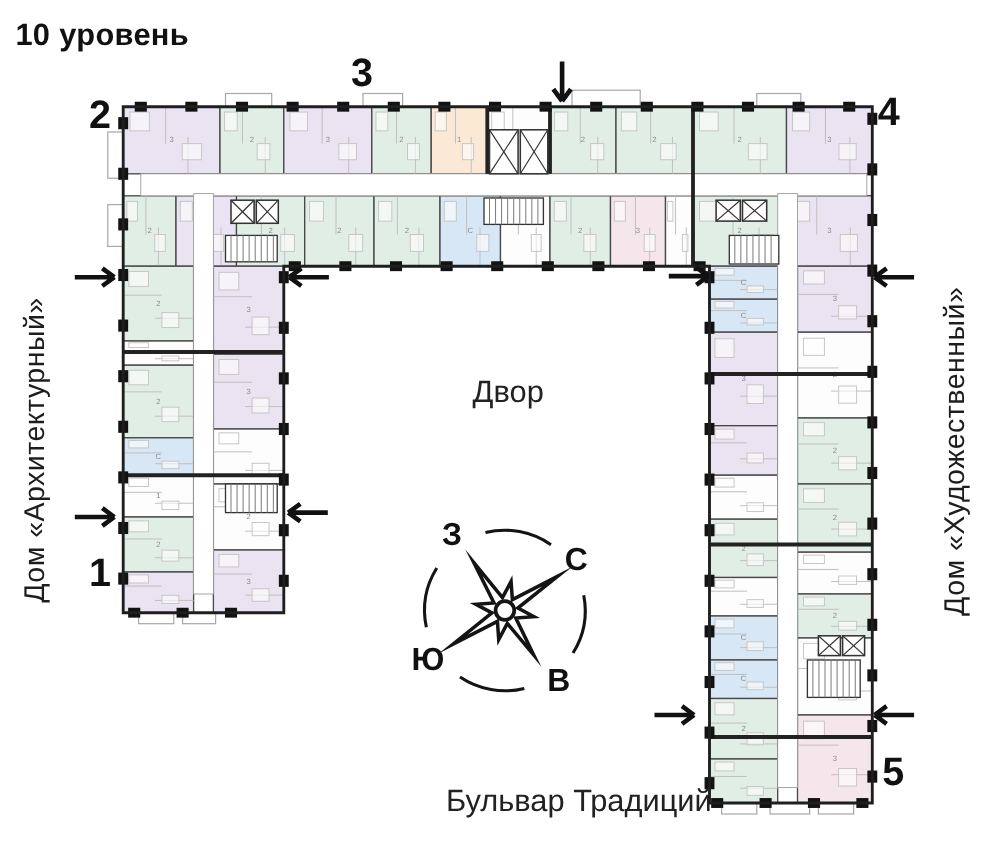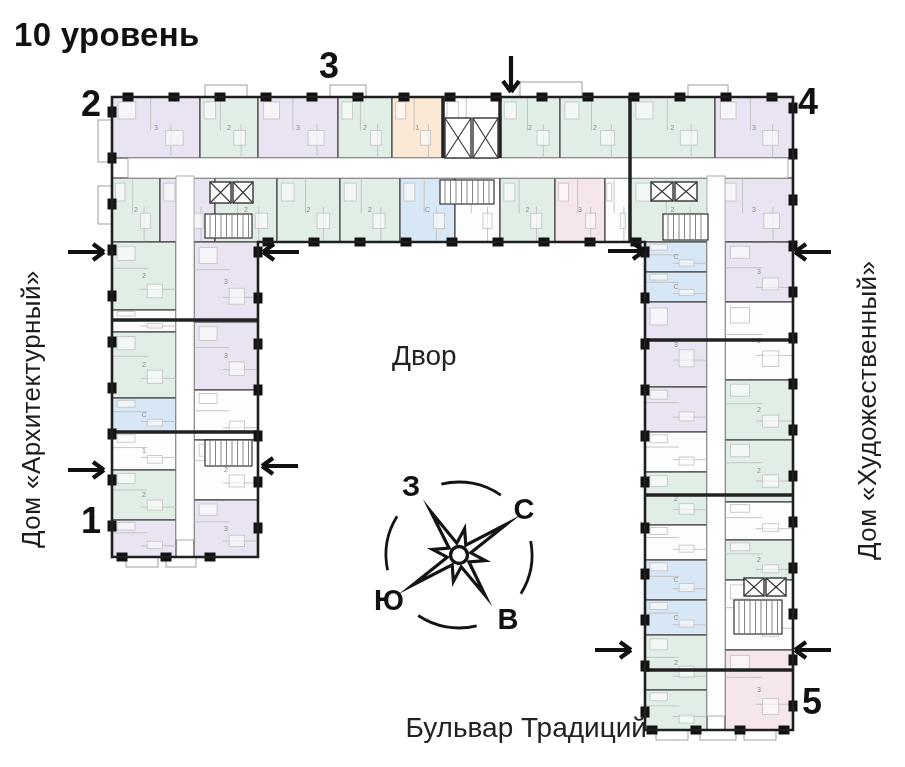--- a/index.html
+++ b/index.html
@@ -1,22 +1,22 @@
 <!DOCTYPE html>
 <html><head>
 <meta charset="utf-8">
 <style>
   html,body{margin:0;padding:0;background:#fff;}
   .stage{position:relative;width:905px;height:767px;background:#fff;overflow:hidden;
          font-family:"Liberation Sans",sans-serif;color:#161616;}
   svg.plan{position:absolute;left:0;top:0;}
-  .page-title{position:absolute;left:14px;top:16px;font-size:33px;font-weight:700;
+  .page-title{position:absolute;left:14px;top:16px;font-size:28px;font-weight:700;
               letter-spacing:.3px;color:#111;}
   .entrance{position:absolute;width:40px;text-align:center;font-size:36px;font-weight:700;color:#111;line-height:1;}
-  .courtyard{position:absolute;left:392px;top:340px;width:140px;
+  .courtyard{position:absolute;left:392px;top:340px;width:140px;text-align:center;
              font-size:28px;color:#222;}
   .street{position:absolute;left:247px;top:712px;width:400px;text-align:right;
           font-size:28px;color:#222;}
   .house-name{position:absolute;white-space:nowrap;font-size:26px;color:#1d1d1d;
               transform-origin:left top;transform:rotate(-90deg);letter-spacing:.4px;}
   .house-left{left:16px;top:548px;}
   .house-right{left:852px;top:560px;}
   .compass-letter{position:absolute;width:36px;text-align:center;font-size:29px;
                   font-weight:600;color:#111;line-height:1;}
 </style>

